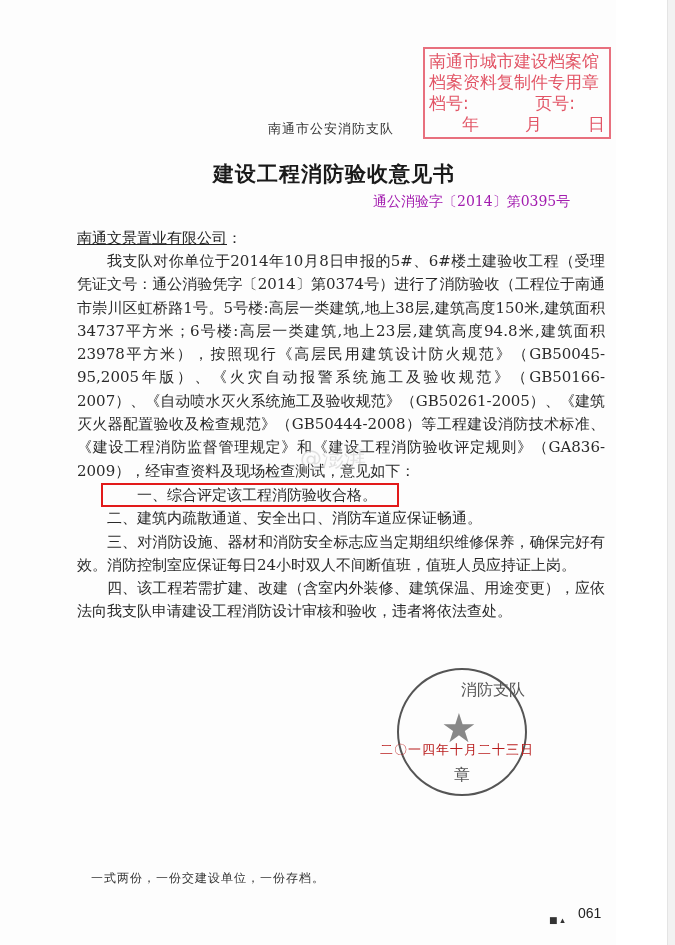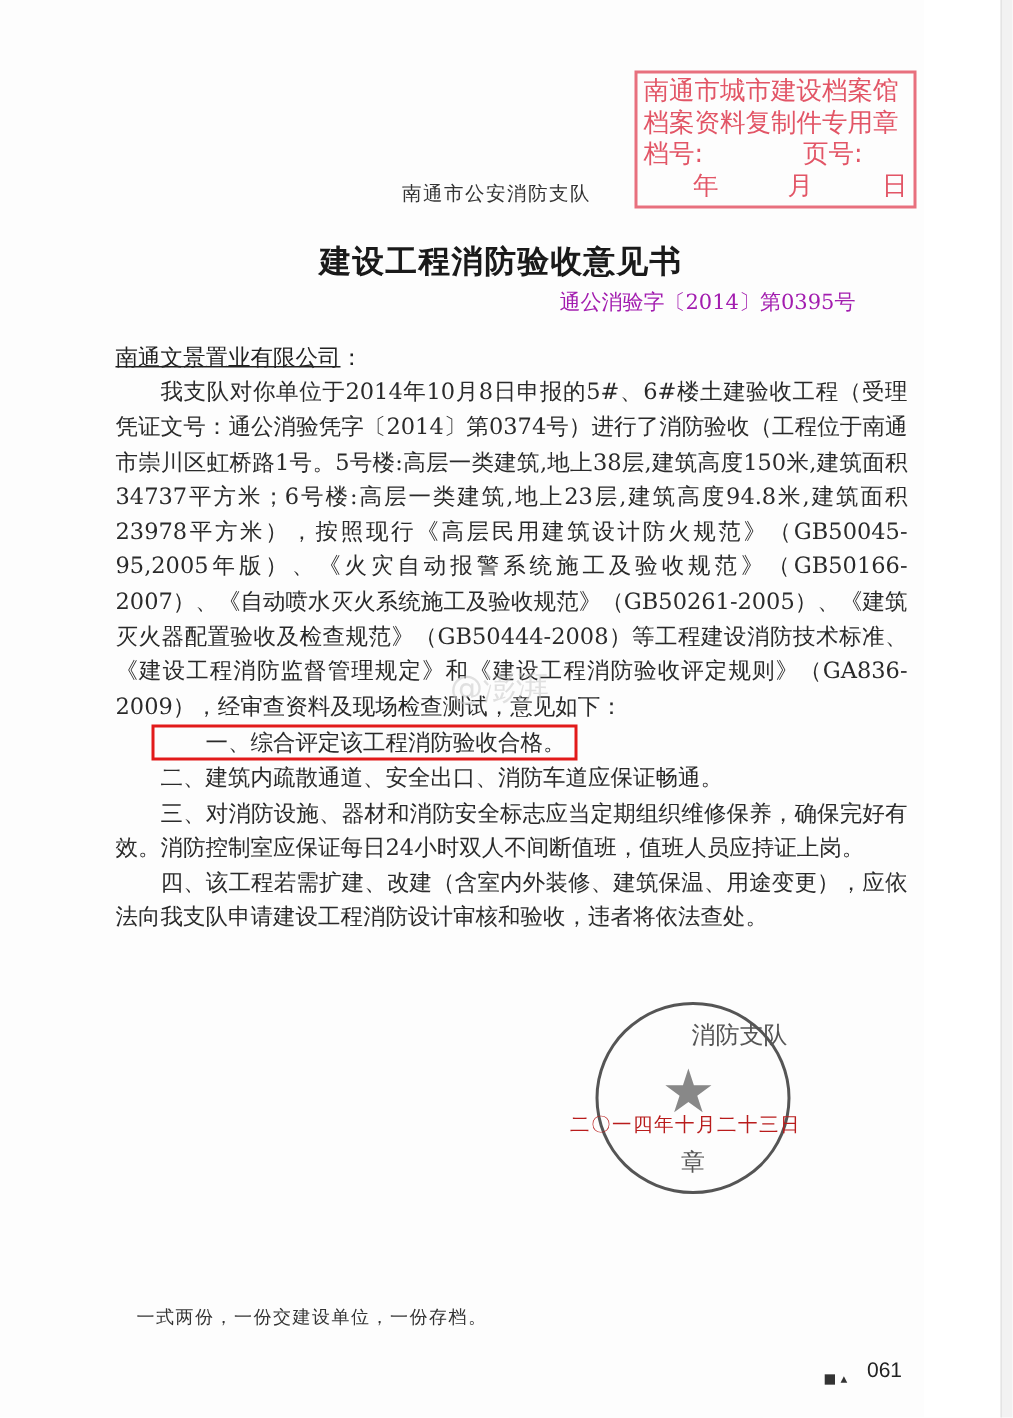--- a/index.html
+++ b/index.html
@@ -14,21 +14,21 @@
   .stamp-archive .r3 { display:flex; justify-content:space-between; padding-right:30px;align-items:center; }
   .stamp-archive .r4 { display:flex; justify-content:flex-end; gap:46px; padding-right:0px; }
   .issuer { position:absolute; left:268px; top:120px; font-size:13px; letter-spacing:1px; color:#333; }
   .title { position:absolute; left:0; width:668px; top:160px; text-align:center; font-family:"DejaVu Sans","Liberation Sans",sans-serif;
            font-size:21px; font-weight:bold; color:#1a1a1a; letter-spacing:1px; }
   .docno { position:absolute; left:373px; top:193px; font-size:14px; color:#a21caf; }
   .addressee { position:absolute; left:77px; top:229px; font-size:15px; color:#222; }
   .addressee .name { text-decoration:underline; }
   .body { position:absolute; left:77px; top:250px; width:528px; font-size:15px; line-height:23.3px; color:#2a2a2a; text-align:justify; }
   .body p { margin:0; text-indent:30px; }
-  .highlight { display:inline-block; border:2.5px solid #e21a1a; border-radius:0; padding:0 6px 0 4px; margin-left:-6px; line-height:20px; }
+  .highlight { display:inline-block; border:2.5px solid #e21a1a; border-radius:0; padding:0 20px 0 4px; margin-left:-6px; line-height:20px; }
   .watermark { position:absolute; left:300px; top:444px; color:rgba(200,200,200,0.55); font-family:"DejaVu Sans",sans-serif; font-size:22px; }
   .seal { position:absolute; left:397px; top:668px; width:130px; height:128px; border:2.5px solid #555; border-radius:50%; box-sizing:border-box; }
   .seal .star { position:absolute; left:42px; top:35px; font-size:40px; color:#888; font-family:"DejaVu Sans",sans-serif; }
   .seal .arc { position:absolute; font-size:16px; color:#555; }
   .date { position:absolute; left:380px; top:741px; font-size:13px; color:#b91c1c; letter-spacing:1px; }
   .footnote { position:absolute; left:91px; top:870px; font-size:12px; color:#333; letter-spacing:1px; }
   .pageno { position:absolute; left:578px; top:905px; font-family:Liberation Sans, sans-serif; font-size:14px; color:#222; }
   .pagemark { position:absolute; left:549px; top:915px; font-size:9px; color:#333; }
 </style>
 </head>

